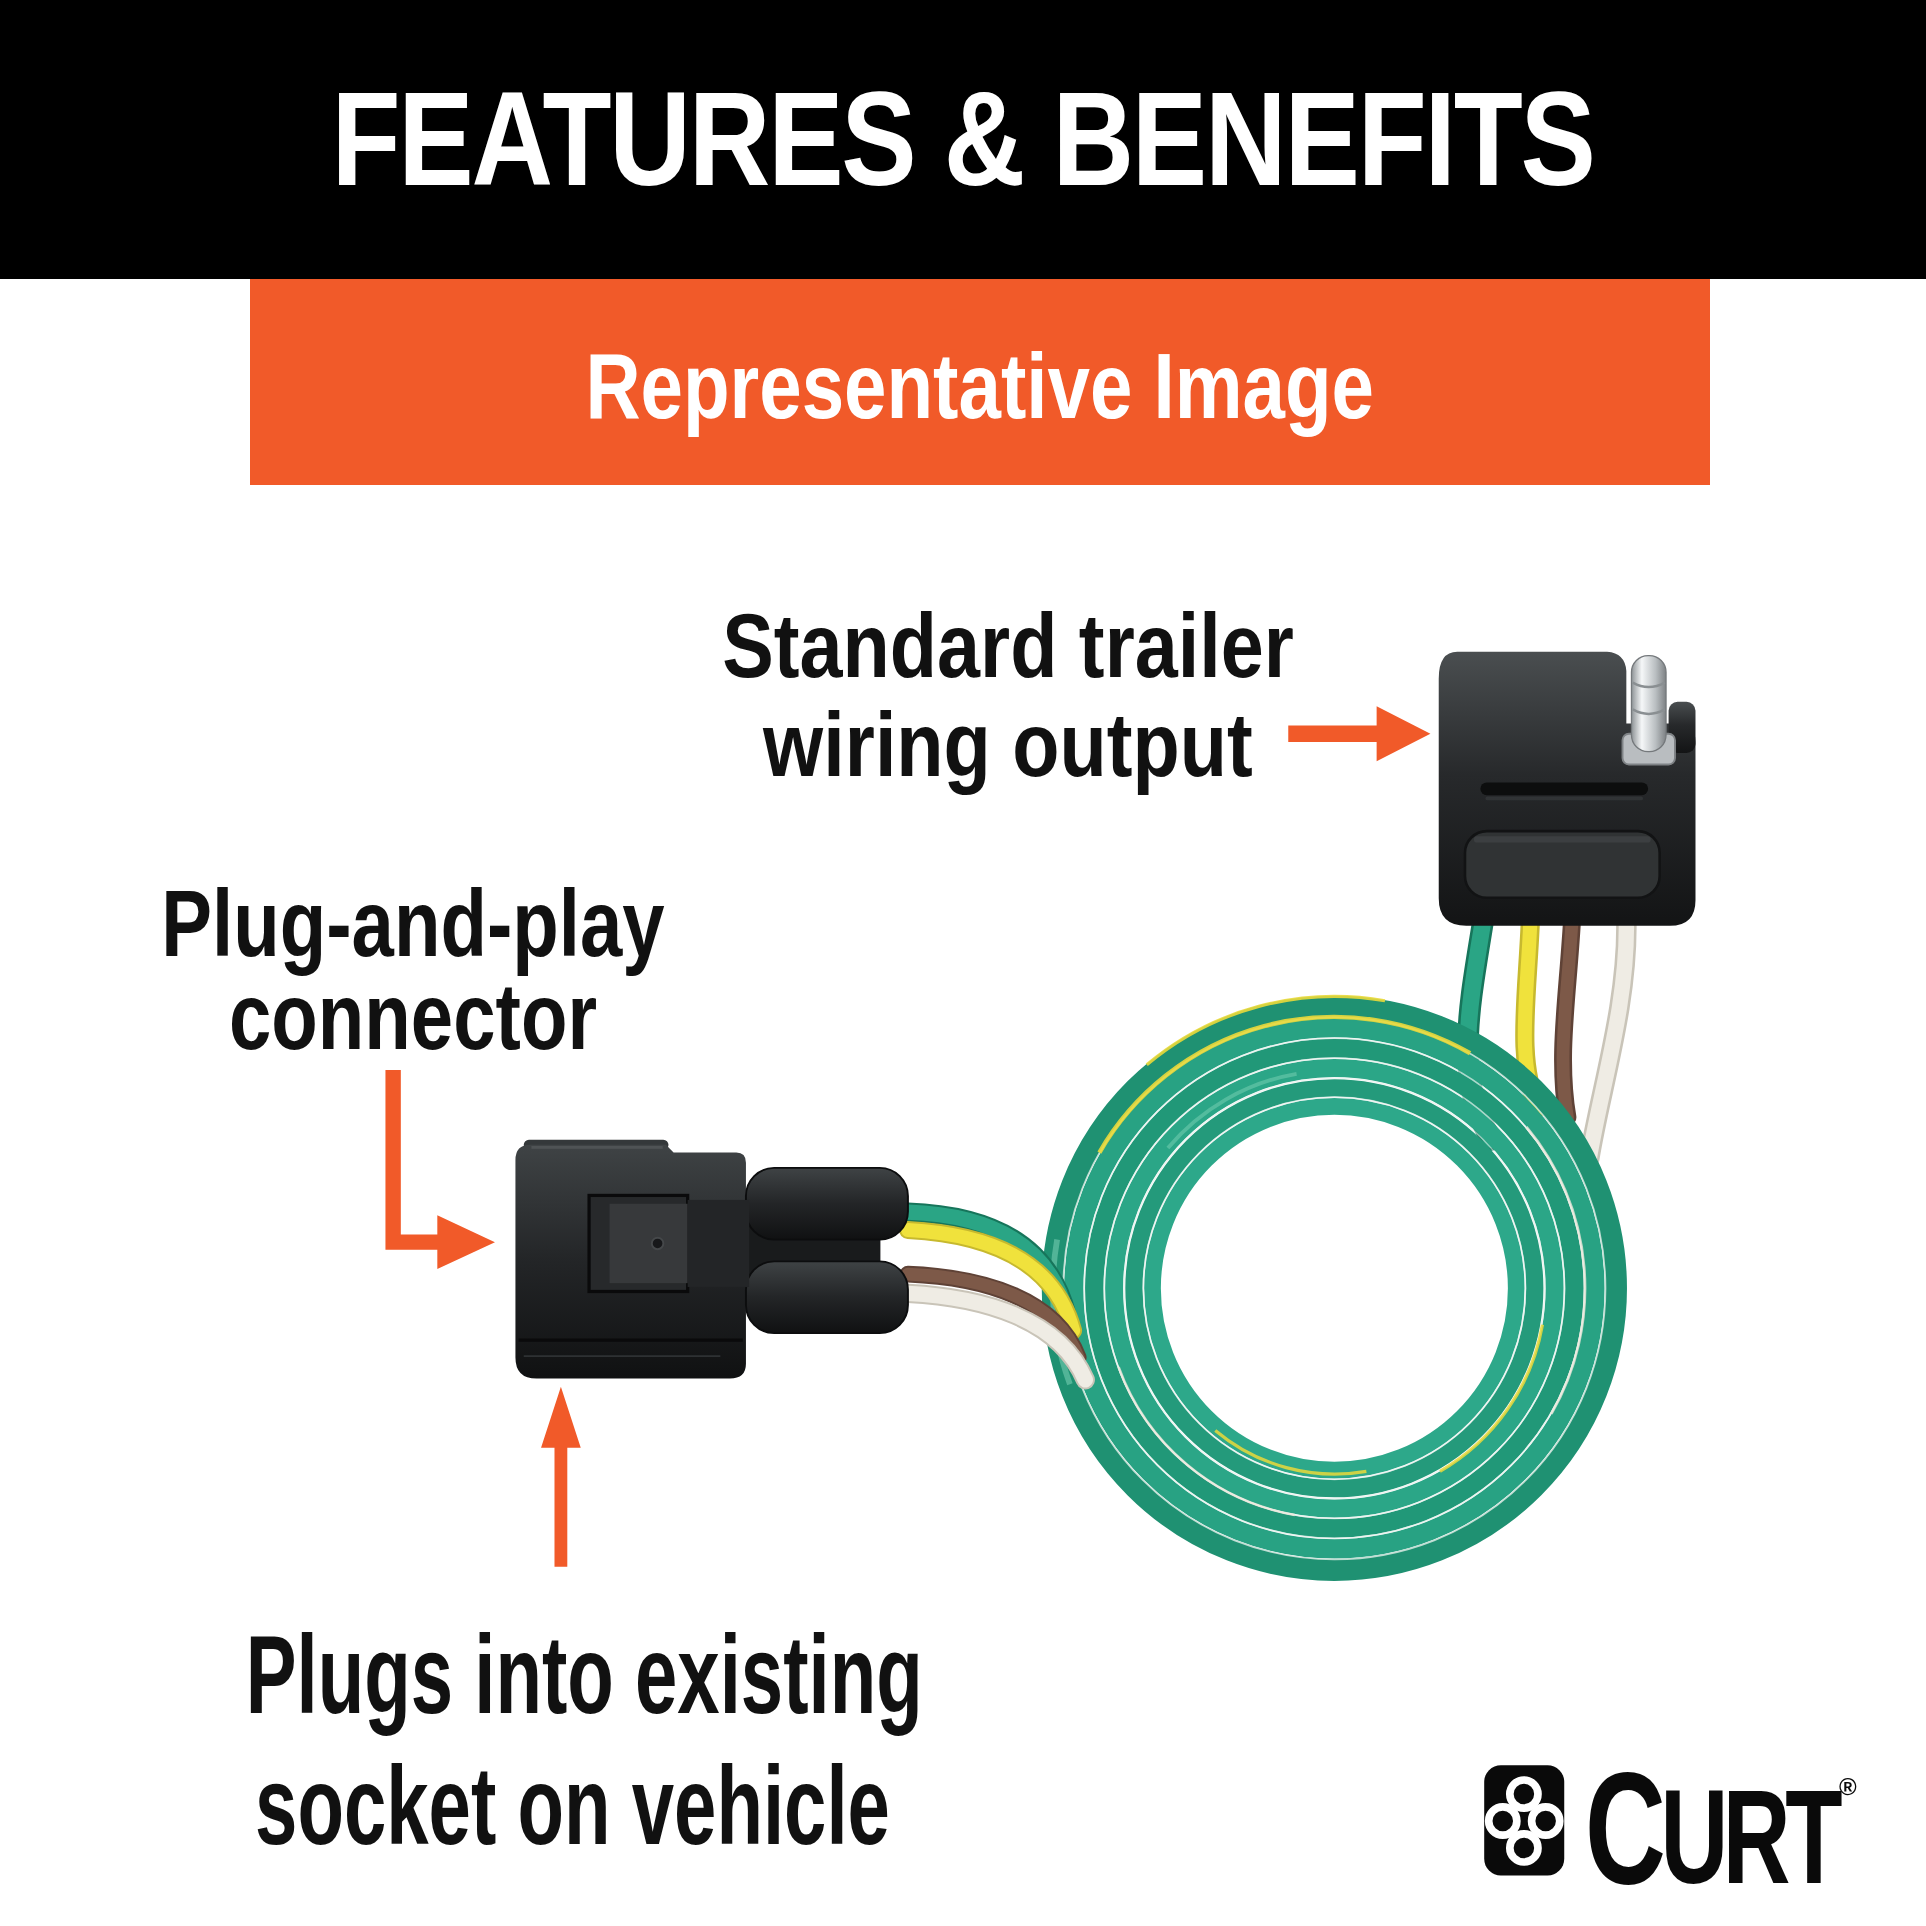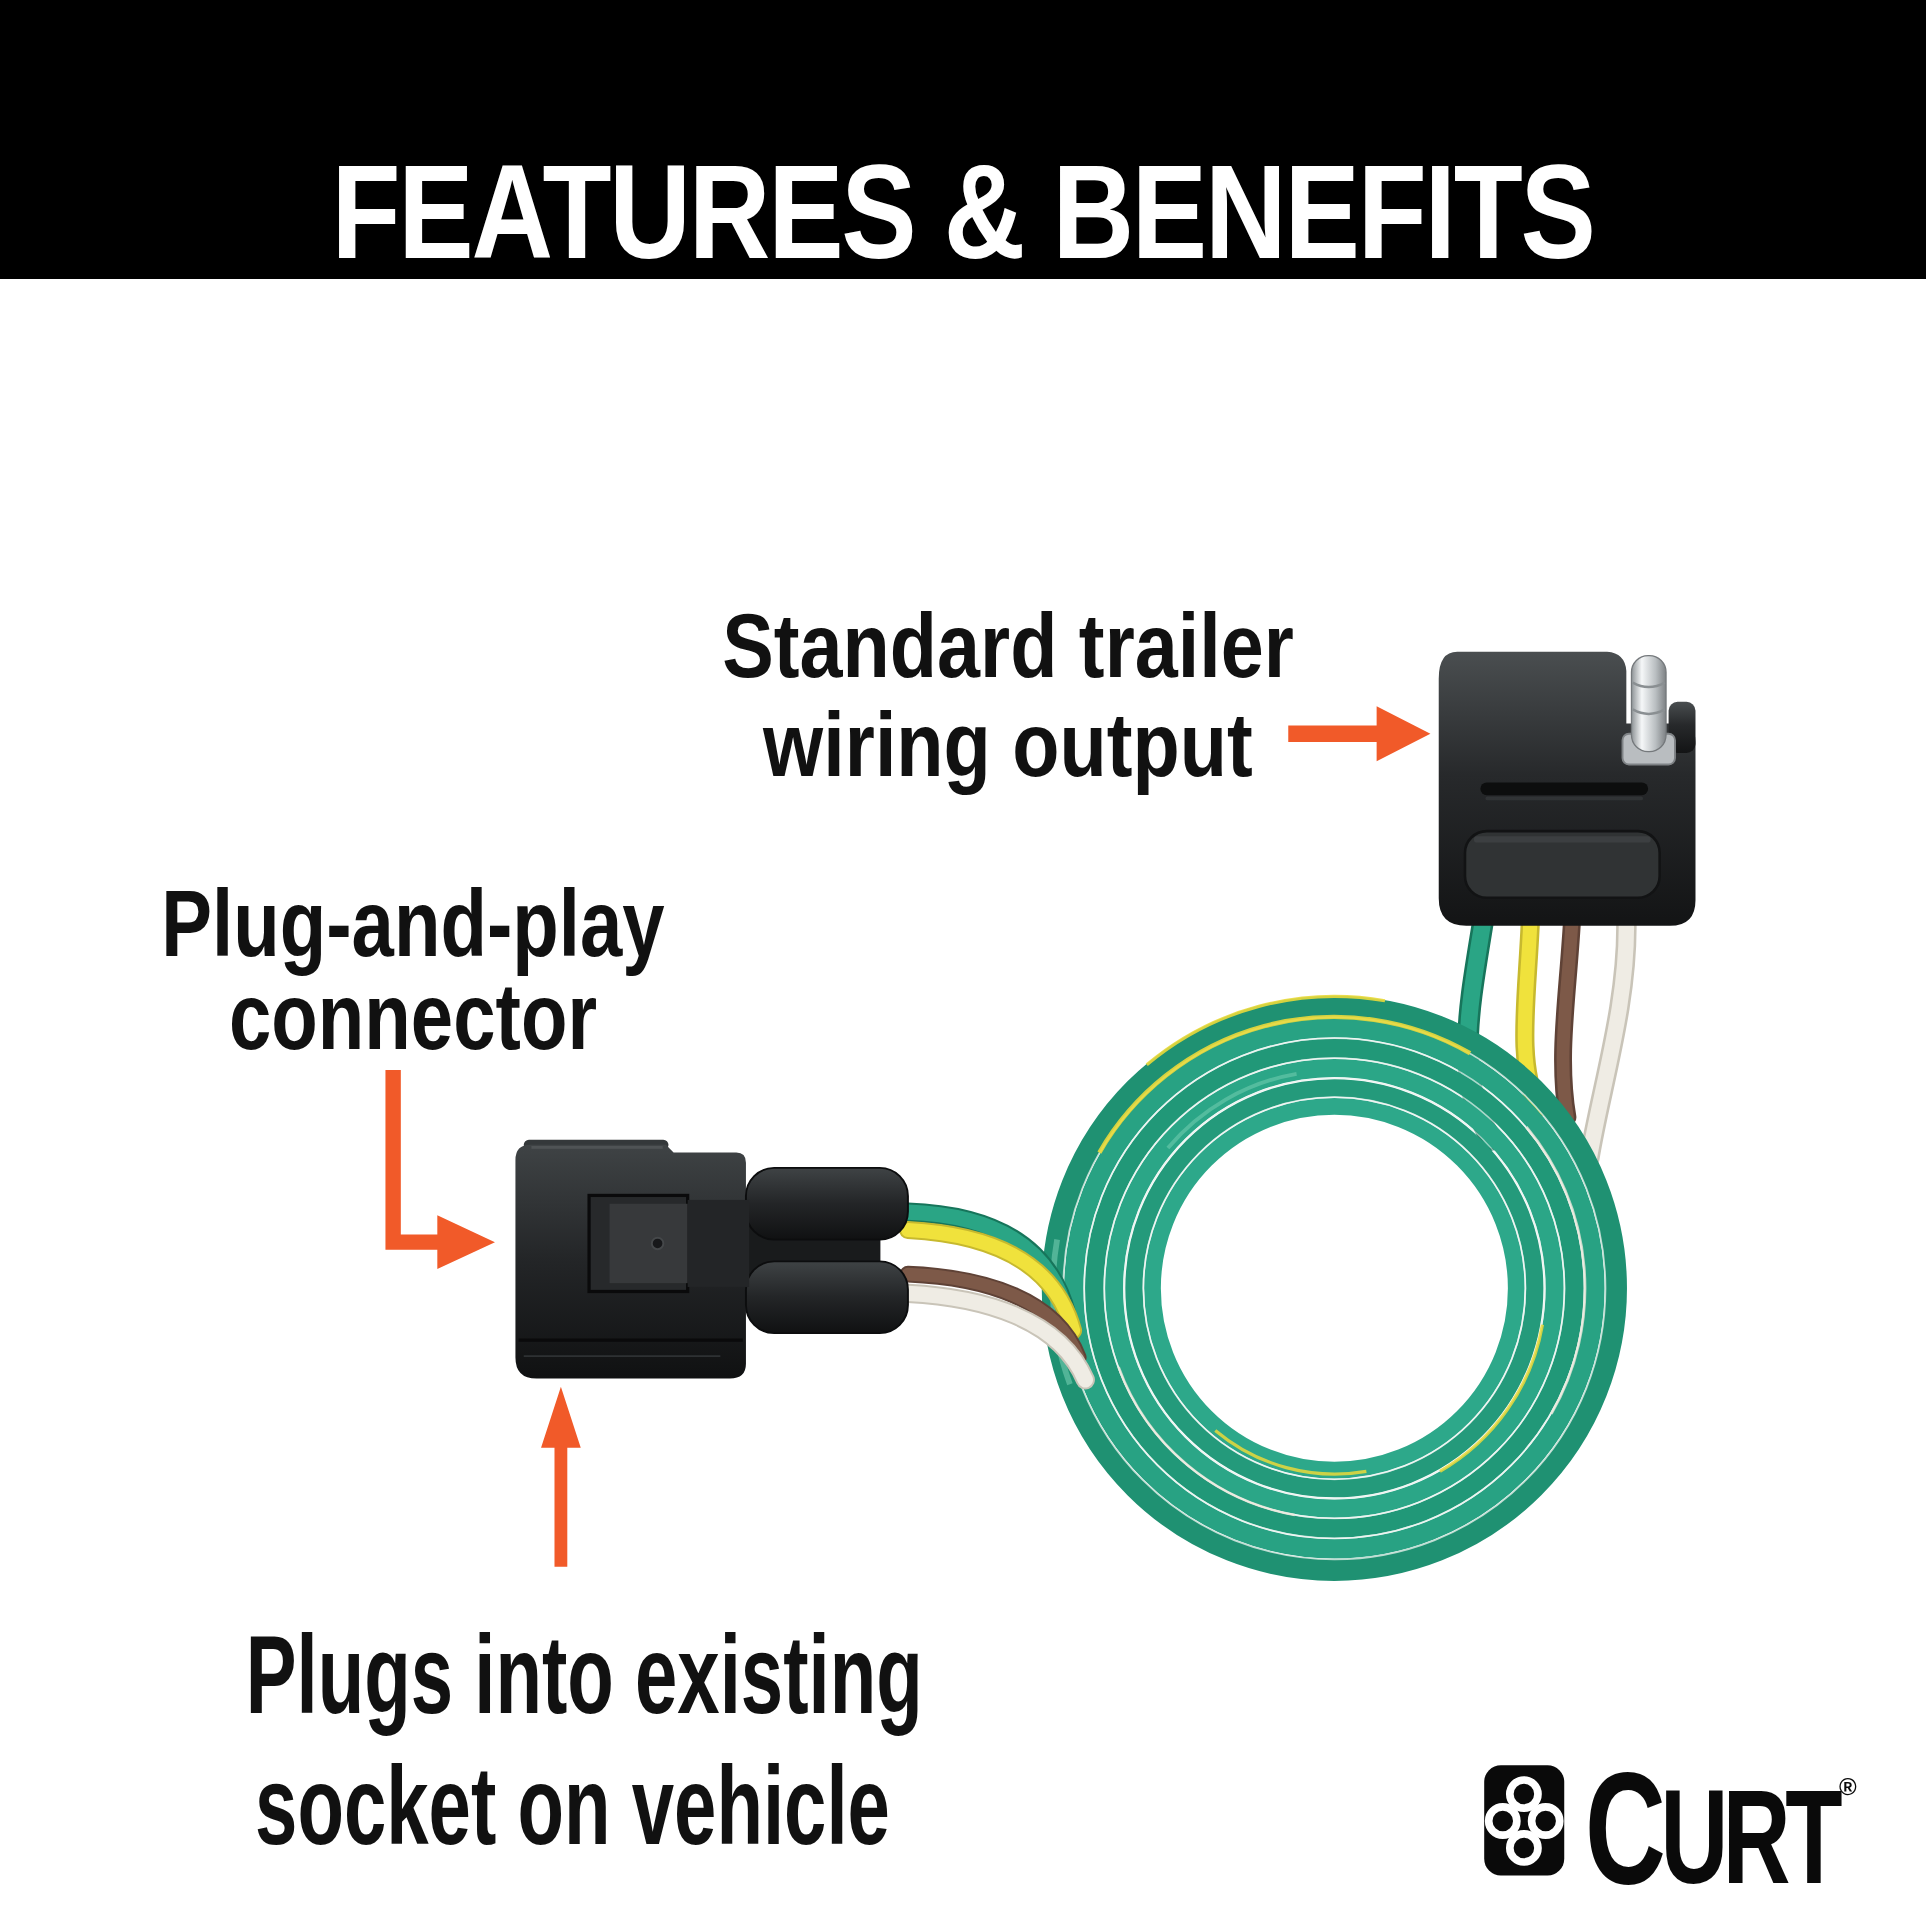--- a/index.html
+++ b/index.html
@@ -3,21 +3,21 @@
 <meta charset="utf-8">
 <style>
   html,body{margin:0;padding:0;background:#ffffff;}
   #canvas{
     position:relative;width:1926px;height:1926px;background:#ffffff;overflow:hidden;
     font-family:"Liberation Sans",sans-serif;
   }
   
   .header-bar{
     position:absolute;left:0;top:0;width:1926px;height:279px;background:#000000;
-    display:flex;align-items:flex-end;justify-content:center;
+    display:flex;align-items:center;justify-content:center;
   }
   .header-title{
     color:#ffffff;font-size:133px;font-weight:700;letter-spacing:-2.6px;white-space:nowrap;
     transform:scaleX(.85);transform-origin:center;line-height:1;
   }
   
   .rep-banner{
     position:absolute;left:250px;top:279px;width:1460px;height:206px;background:#F15A29;
     display:flex;align-items:center;justify-content:center;
   }
@@ -45,20 +45,23 @@
 </style>
 </head>
 <body>
 
 <div id="canvas">
 
   <div class="header-bar">
     <div class="header-title">FEATURES &amp; BENEFITS</div>
   </div>
 
+  <div class="rep-banner">
+    <div class="rep-banner-label">Representative Image</div>
+  </div>
 
   <svg width="1926" height="1926" viewBox="0 0 3008 3008">
     <defs>
       <linearGradient id="gradConn" x1="0" y1="0" x2="0" y2="1">
         <stop offset="0" stop-color="#4a4e50"></stop>
         <stop offset="0.45" stop-color="#27292b"></stop>
         <stop offset="1" stop-color="#131415"></stop>
       </linearGradient>
       <linearGradient id="gradConn2" x1="0" y1="0" x2="0" y2="1">
         <stop offset="0" stop-color="#3f4345"></stop>

